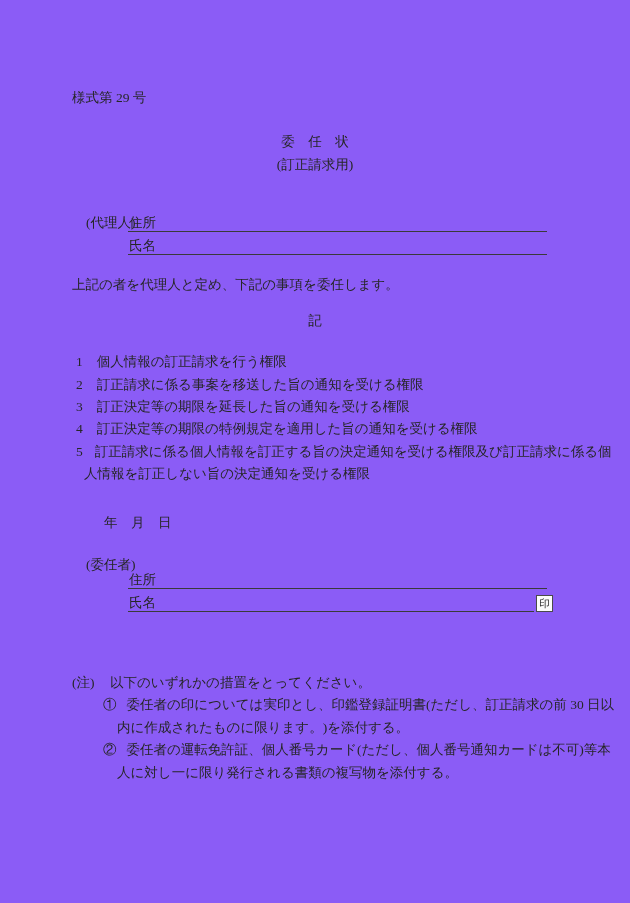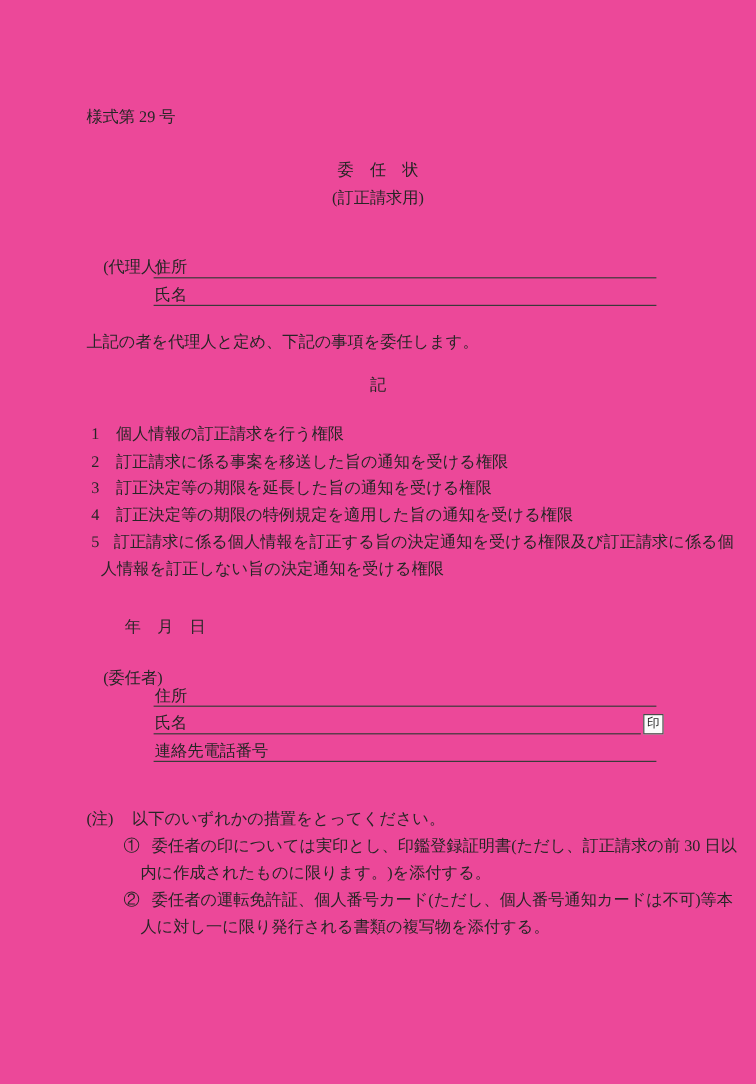--- a/index.html
+++ b/index.html
@@ -1,20 +1,20 @@
 <!DOCTYPE html>
 <html lang="ja"><head>
 <meta charset="utf-8">
 <style>
   html,body{margin:0;padding:0;background:#e8e8e8;}
   .page{
     position:relative;
     width:630px;height:903px;
     margin:0 auto;
-    background:#ec4899;
+    background:#8b5cf6;
     color:#262626;
     font-family:"Liberation Serif","DejaVu Serif",serif;
     font-size:13.5px;
     line-height:18px;
     overflow:hidden;
   }
   .abs{position:absolute;white-space:nowrap;}
   .centered{left:36px;width:558px;text-align:center;}
   .field-row{
     position:absolute;
@@ -80,23 +80,20 @@
 
   <div class="field-row" style="left:128px;top:571px;width:419px;">
     <span class="field-label">住所</span>
   </div>
   <div class="field-row" style="left:128px;top:594px;width:406px;">
     <span class="field-label">氏名</span>
   </div>
   <div class="seal-box" style="left:536px;top:595px;">
     <span>印</span>
   </div>
-  <div class="field-row" style="left:128px;top:617px;width:419px;">
-    <span class="field-label">連絡先電話番号</span>
-  </div>
 
   <div class="abs" style="left:72px;top:674px;">(注)</div>
   <div class="abs" style="left:110px;top:674px;">以下のいずれかの措置をとってください。</div>
 
   <div class="abs" style="left:103px;top:696px;">
     <span>①</span><span style="display:inline-block;margin-left:10px;">委任者の印については実印とし、印鑑登録証明書(ただし、訂正請求の前 30 日以</span>
   </div>
   <div class="abs" style="left:103px;top:741px;">
     <span>②</span><span style="display:inline-block;margin-left:10px;">委任者の運転免許証、個人番号カード(ただし、個人番号通知カードは不可)等本</span>
   </div>

